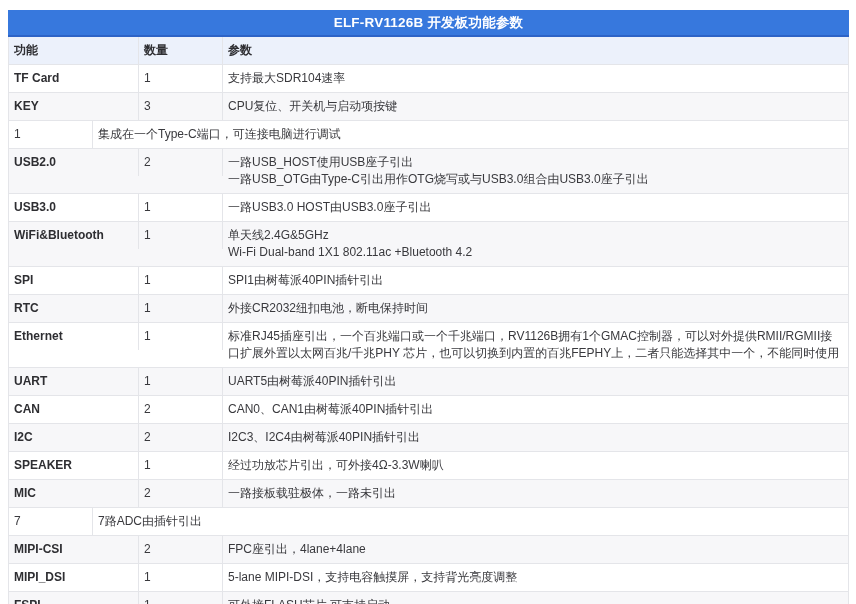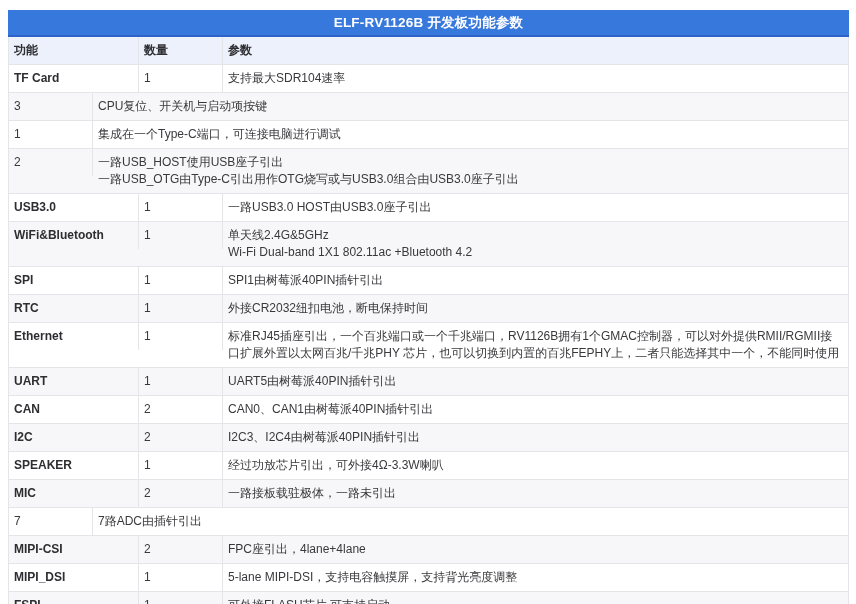--- a/index.html
+++ b/index.html
@@ -94,34 +94,36 @@
     <div>
   <div class="t-row">
     <div class="cell c1">TF Card</div>
     <div class="cell c2">1</div>
     <div class="cell c3">
             <div>支持最大SDR104速率</div>
           </div>
   </div>
 
   <div class="t-row alt">
+    <div class="cell c1">KEY</div>
     <div class="cell c2">3</div>
     <div class="cell c3">
             <div>CPU复位、开关机与启动项按键</div>
           </div>
   </div>
 
   <div class="t-row">
     <div class="cell c2">1</div>
     <div class="cell c3">
             <div>集成在一个Type-C端口，可连接电脑进行调试</div>
           </div>
   </div>
 
   <div class="t-row alt">
+    <div class="cell c1">USB2.0</div>
     <div class="cell c2">2</div>
     <div class="cell c3">
             <div>一路USB_HOST使用USB座子引出</div>
             <div>一路USB_OTG由Type-C引出用作OTG烧写或与USB3.0组合由USB3.0座子引出</div>
           </div>
   </div>
 
   <div class="t-row">
     <div class="cell c1">USB3.0</div>
     <div class="cell c2">1</div>

